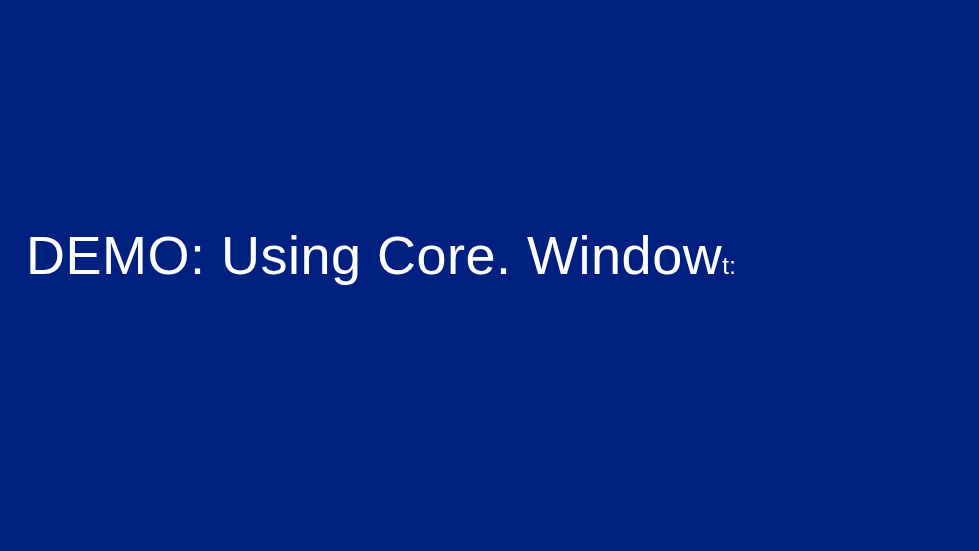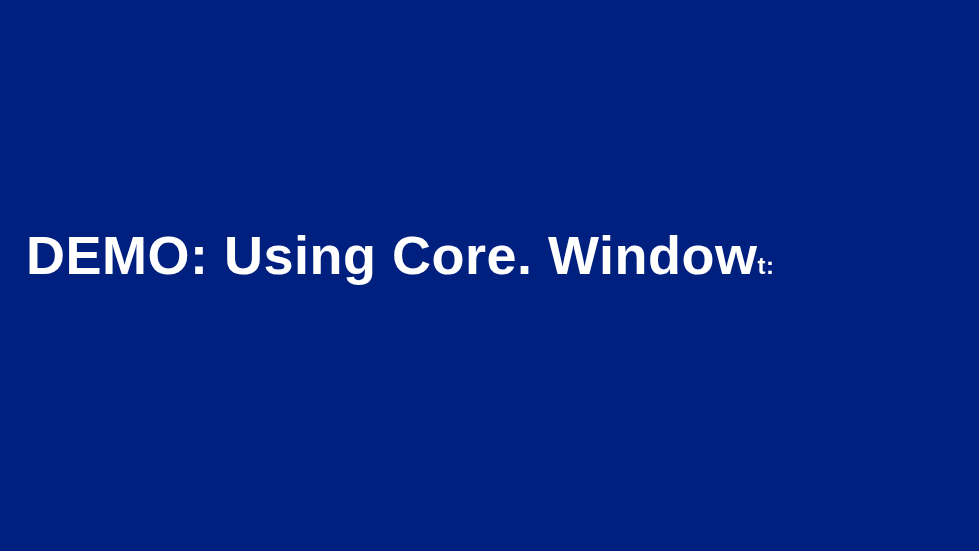--- a/index.html
+++ b/index.html
@@ -1,19 +1,18 @@
 <!DOCTYPE html>
 <html><head>
   <meta charset="utf-8">
   <style>
     * {
       margin: 0;
       padding: 0;
       box-sizing: border-box;
-      font-weight: bold;
     }
     body {
       width: 979px;
       height: 551px;
       background-color: #002080;
       font-family: "Segoe UI Light", "Segoe UI", -apple-system, BlinkMacSystemFont, sans-serif;
       overflow: hidden;
       position: relative;
     }
     .slide-title {

